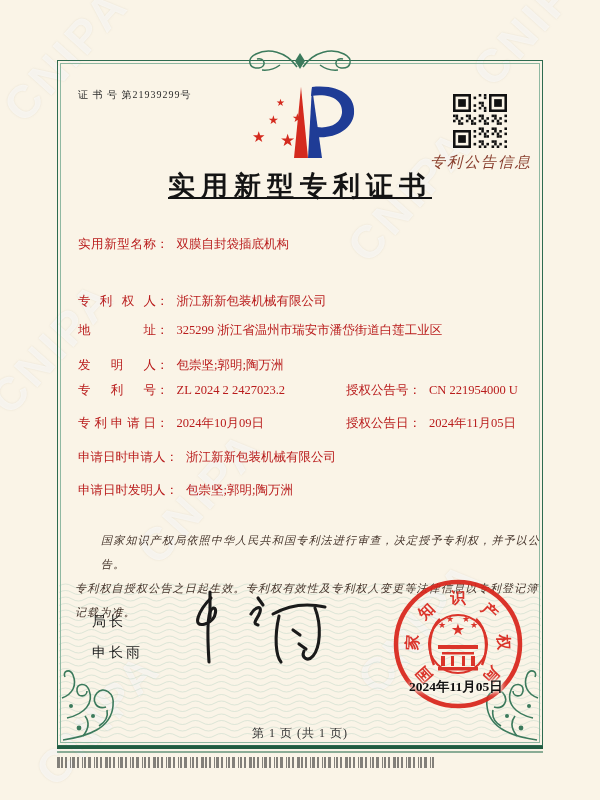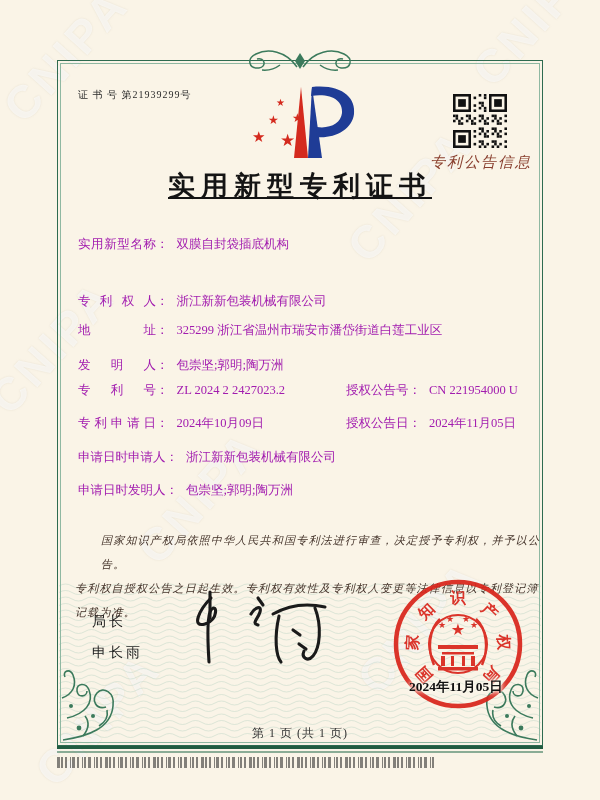--- a/index.html
+++ b/index.html
@@ -20,21 +20,21 @@
   
   .cert-no{position:absolute;left:78px;top:88px;font-size:10px;color:#2b2b2b;letter-spacing:1px;}
   .logo{position:absolute;left:246px;top:82px;width:112px;height:84px;}
   .qr{position:absolute;left:453px;top:94px;width:54px;height:54px;}
   .qr-caption{position:absolute;left:428px;top:153px;width:106px;text-align:center;font-size:15px;
       color:#8a4030;letter-spacing:2px;font-style:italic;}
   .title{position:absolute;left:0;top:168px;width:600px;text-align:center;font-size:27px;font-weight:bold;
       color:#141414;letter-spacing:6px;text-decoration:underline;}
 
   
-  .fields{position:absolute;left:78px;top:236px;width:452px;font-size:12.5px;color:#a21caf;}
+  .fields{position:absolute;left:78px;top:236px;width:452px;font-size:12.5px;color:#b91c1c;}
   .frow{position:relative;height:17px;line-height:17px;white-space:nowrap;}
   .frow:nth-child(2){margin-top:40px}.frow:nth-child(3){margin-top:12px}
   .frow:nth-child(4){margin-top:18px}.frow:nth-child(5){margin-top:8px}
   .frow:nth-child(6){margin-top:16px}.frow:nth-child(7){margin-top:17px}
   .frow:nth-child(8){margin-top:16px}
   .f-label{display:inline-block;min-width:78px;text-align:justify;text-align-last:justify;}
   .f-colon{margin-right:8px;}
   .f-right{position:absolute;left:268px;top:0;}
 
   

